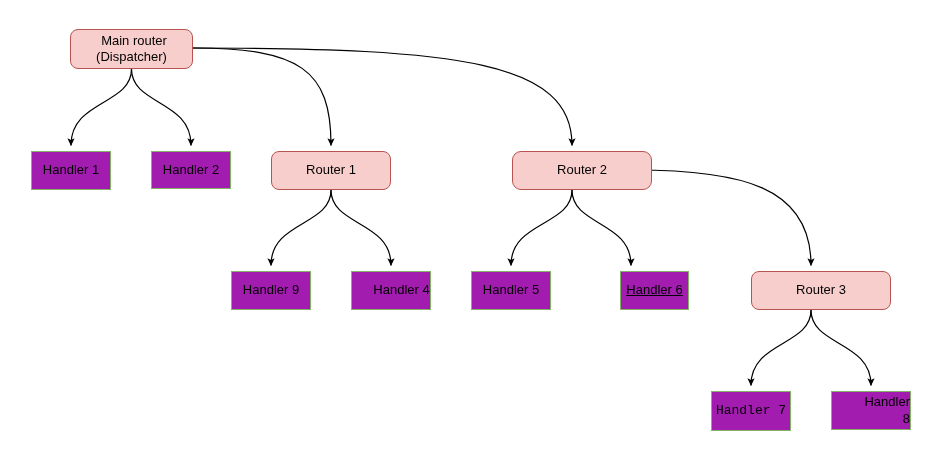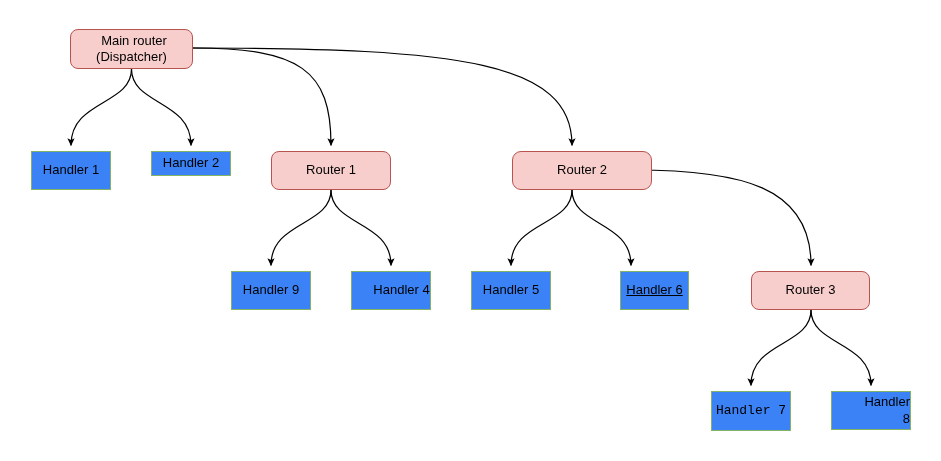--- a/index.html
+++ b/index.html
@@ -4,21 +4,21 @@
 <style>
   html,body{margin:0;padding:0;background:#ffffff;}
   body{width:941px;height:461px;position:relative;overflow:hidden;
        font-family:"Liberation Sans","DejaVu Sans",sans-serif;}
   #diagram{position:absolute;inset:0;width:941px;height:461px;}
   .edge-layer{position:absolute;left:0;top:0;width:941px;height:461px;pointer-events:none;}
   .node{position:absolute;box-sizing:border-box;display:flex;align-items:center;
         justify-content:center;text-align:right;line-height:1.25;
         font-size:13px;color:#000000;}
   .node-router{background:#f8cecc;border:1px solid #b85450;border-radius:8px;}
-  .node-handler{background:#3b82f6;border:1px solid #82b366;border-radius:0;}
+  .node-handler{background:#a21caf;border:1px solid #82b366;border-radius:0;}
   .node-label{display:block;white-space:pre-line;}
 </style>
 </head>
 <body>
 
 <div id="diagram">
   <svg class="edge-layer" viewBox="0 0 941 461" width="941" height="461" xmlns="http://www.w3.org/2000/svg">
     <defs>
       <marker id="arrowhead" markerWidth="8" markerHeight="8" refX="5.6" refY="3" orient="auto" markerUnits="strokeWidth">
         <path d="M 0 0 L 6.4 3 L 0 6 L 1.4 3 z" fill="#000000"></path>
@@ -39,42 +39,42 @@
       </g>
   </svg>
   <div id="nodes-group">
       <div class="node node-router" style="left: 70px; top: 29px; width: 123px; height: 40px;">
         <span class="node-label">Main router
 (Dispatcher)</span>
       </div>
       <div class="node node-handler" style="left: 31px; top: 151px; width: 80px; height: 39px;">
         <span class="node-label">Handler 1</span>
       </div>
-      <div class="node node-handler" style="left: 151px; top: 151px; width: 80px; height: 25px;">
+      <div class="node node-handler" style="left: 151px; top: 151px; width: 80px; height: 38px;">
         <span class="node-label">Handler 2</span>
       </div>
       <div class="node node-router" style="left: 271px; top: 151px; width: 120px; height: 39px;">
         <span class="node-label">Router 1</span>
       </div>
       <div class="node node-router" style="left: 512px; top: 151px; width: 140px; height: 39px; border-radius: 9px;">
         <span class="node-label">Router 2</span>
       </div>
       <div class="node node-handler" style="left: 231px; top: 271px; width: 80px; height: 39px;">
         <span class="node-label">Handler 9</span>
       </div>
       <div class="node node-handler" style="left: 351px; top: 271px; width: 80px; height: 39px; padding-left: 21px;">
         <span class="node-label">Handler 4</span>
       </div>
       <div class="node node-handler" style="left: 471px; top: 271px; width: 80px; height: 39px;">
         <span class="node-label">Handler 5</span>
       </div>
       <div class="node node-handler" style="left: 620px; top: 271px; width: 69px; height: 39px; text-decoration: underline;">
         <span class="node-label">Handler 6</span>
       </div>
-      <div class="node node-router" style="left: 751px; top: 271px; width: 119px; height: 39px;">
+      <div class="node node-router" style="left: 751px; top: 271px; width: 140px; height: 39px;">
         <span class="node-label">Router 3</span>
       </div>
       <div class="node node-handler" style="left: 711px; top: 391px; width: 80px; height: 40px; font-family: Liberation Mono, monospace;">
         <span class="node-label">Handler 7</span>
       </div>
       <div class="node node-handler" style="left: 831px; top: 391px; width: 80px; height: 39px; padding-left: 28px;">
         <span class="node-label">Handler 8</span>
       </div>
     </div>
 </div>

